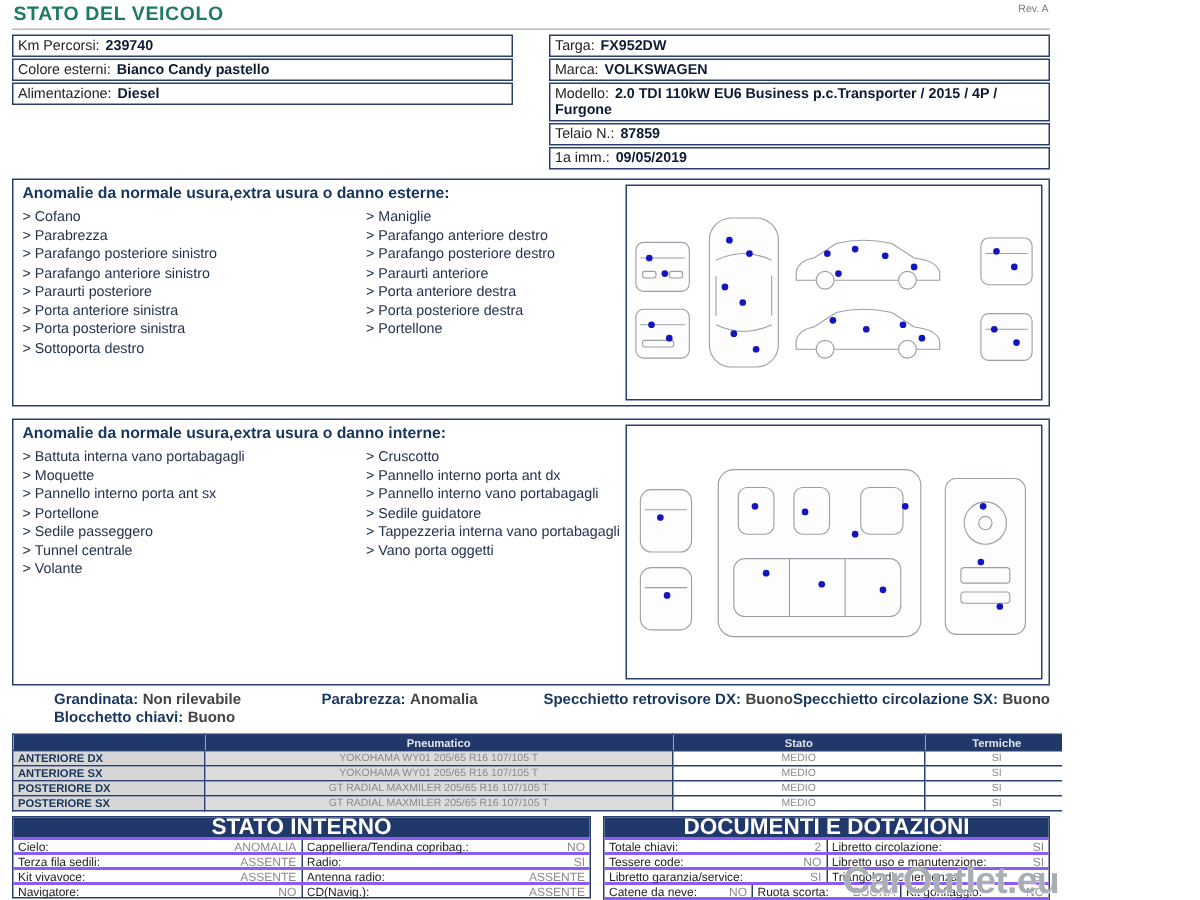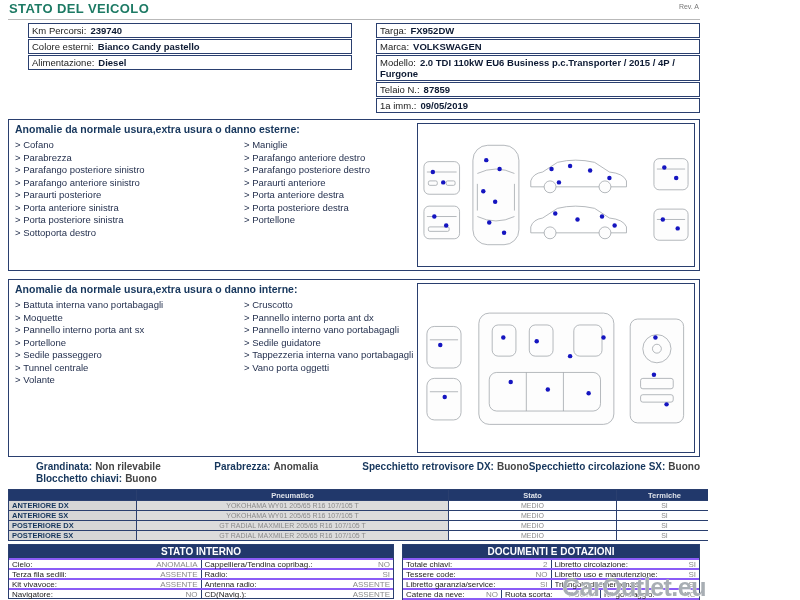--- a/index.html
+++ b/index.html
@@ -6,21 +6,21 @@
   html,body { background:#ffffff; }
   body { font-family:"Liberation Sans", sans-serif; }
   .page { width:708px; height:600px; background:#fff; position:relative; overflow:hidden; padding:0 8px; color:#1a1a1a; }
 
   
   .hdr { display:flex; justify-content:space-between; align-items:flex-start; border-bottom:1px solid #b9b9b9; padding:1px 1px 3px 1px; }
   .title { font-size:13px; font-weight:bold; color:#1d7a64; letter-spacing:.4px; }
   .rev { font-size:7px; color:#777; padding-top:2px; }
 
   
-  .info { display:flex; gap:24px; margin-top:3px;margin-left:20px; }
+  .info { display:flex; gap:24px; margin-top:3px; }
   .info-col { flex:1; display:flex; flex-direction:column; gap:1px; }
   .info-row { border:1px solid #2a3f6f; padding:1px 3px; font-size:9.5px; line-height:11px; background:#fff; }
   .info-row .lbl { color:#222; margin-right:4px; }
   .info-row .val { font-weight:bold; color:#0d1a33; }
 
   
   .section { border:1px solid #2a3f6f; margin-top:6px; padding:3px 6px; position:relative; }
   .section.ext { height:152px; }
   .section.int { height:178px; margin-top:8px; }
   .sec-title { font-weight:bold; color:#16365c; font-size:10.5px; margin-bottom:4px; }
@@ -48,21 +48,21 @@
   .tires th { background:#21386b; color:#dfe3ea; font-size:7.5px; height:11px; font-weight:bold;text-align:center; }
   .tires td { height:9px; font-size:7px; color:#8a8a8a; text-align:center; }
   .tires td.pos { background:#d6d6d6; color:#16365c; font-weight:bold; text-align:left; padding-left:3px; font-size:7.5px; }
   .tires td.tname { background:#dcdcdc; }
 
   
   .bottom { display:flex; gap:8px; margin-top:3px; align-items:flex-start; }
   .btable { border:1px solid #2a3f6f; background:#fff; }
   .btable.left { width:386px; }
   .btable.right { flex:1; }
-  .bt-head { background:#21386b; color:#ffffff; font-weight:bold; font-size:10px; text-align:center; height:13px; line-height:13px; }
+  .bt-head { background:#21386b; color:#ffffff; font-weight:bold; font-size:15px; text-align:center; height:13px; line-height:13px; }
   .pair-row { display:flex; border-top:2px solid #8b5cf6; height:10px; align-items:center; font-size:8px; }
   .pair { flex:1; display:flex; padding:0 3px; height:100%; align-items:center; min-width:0; }
   .pair + .pair { border-left:1px solid #2a3f6f; }
   .plbl { flex:1; color:#222; white-space:nowrap; overflow:hidden; }
   .pval { color:#8a8a8a; text-align:right; white-space:nowrap; min-width:34px; }
 
   .watermark { position:absolute; right:2px; bottom:-2px; font-size:25px; font-weight:bold;
                color:#a8aeb4; letter-spacing:-0.5px; text-shadow:0 1px 1px #fff; }
 </style>
 </head>

